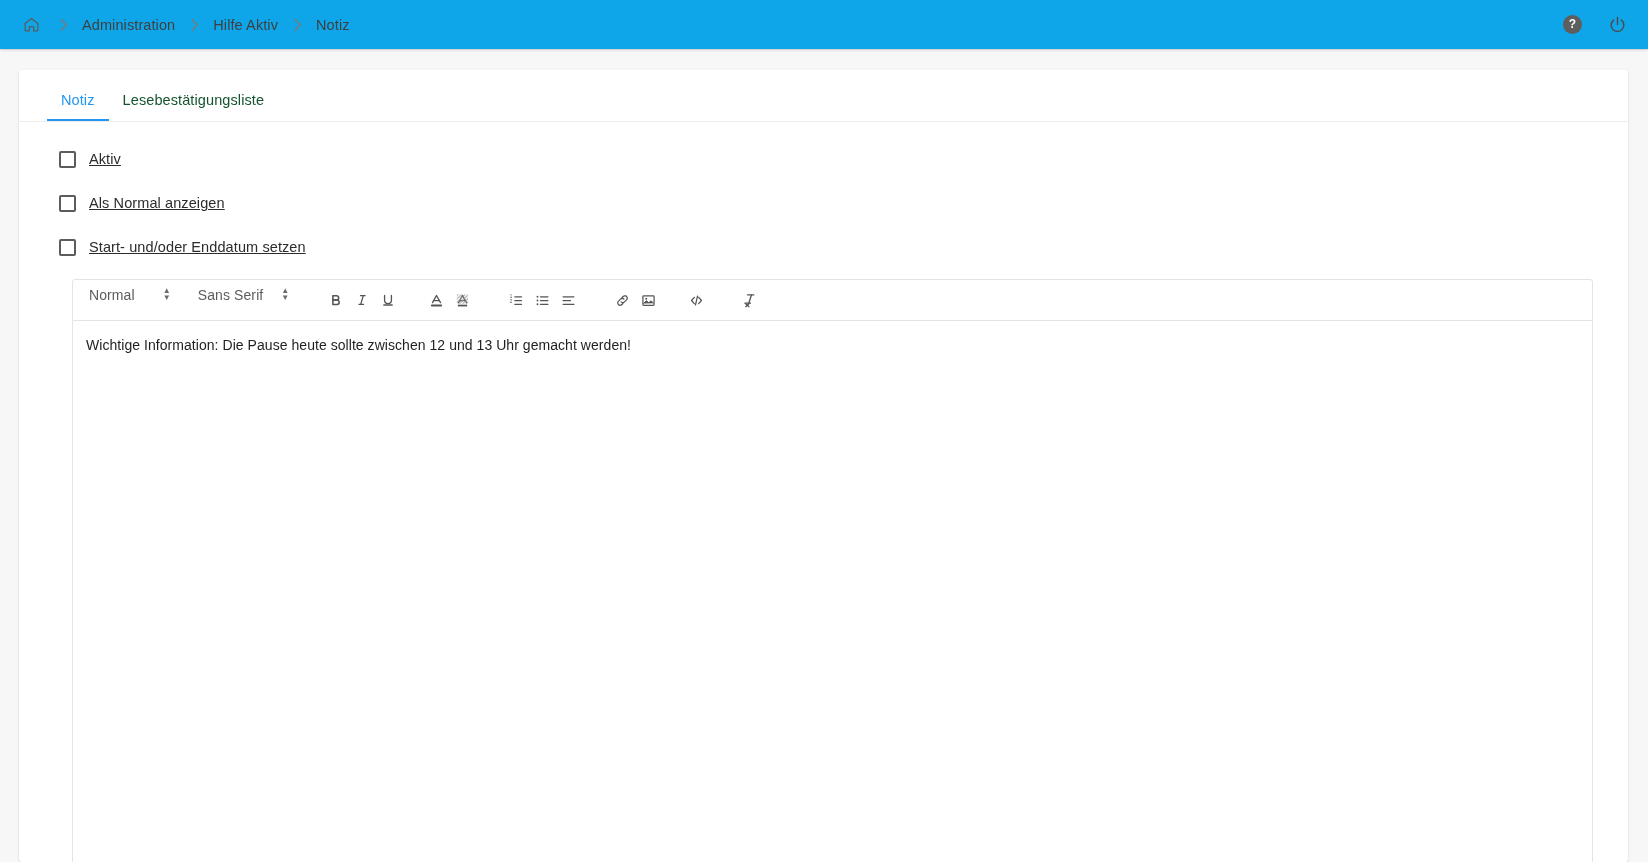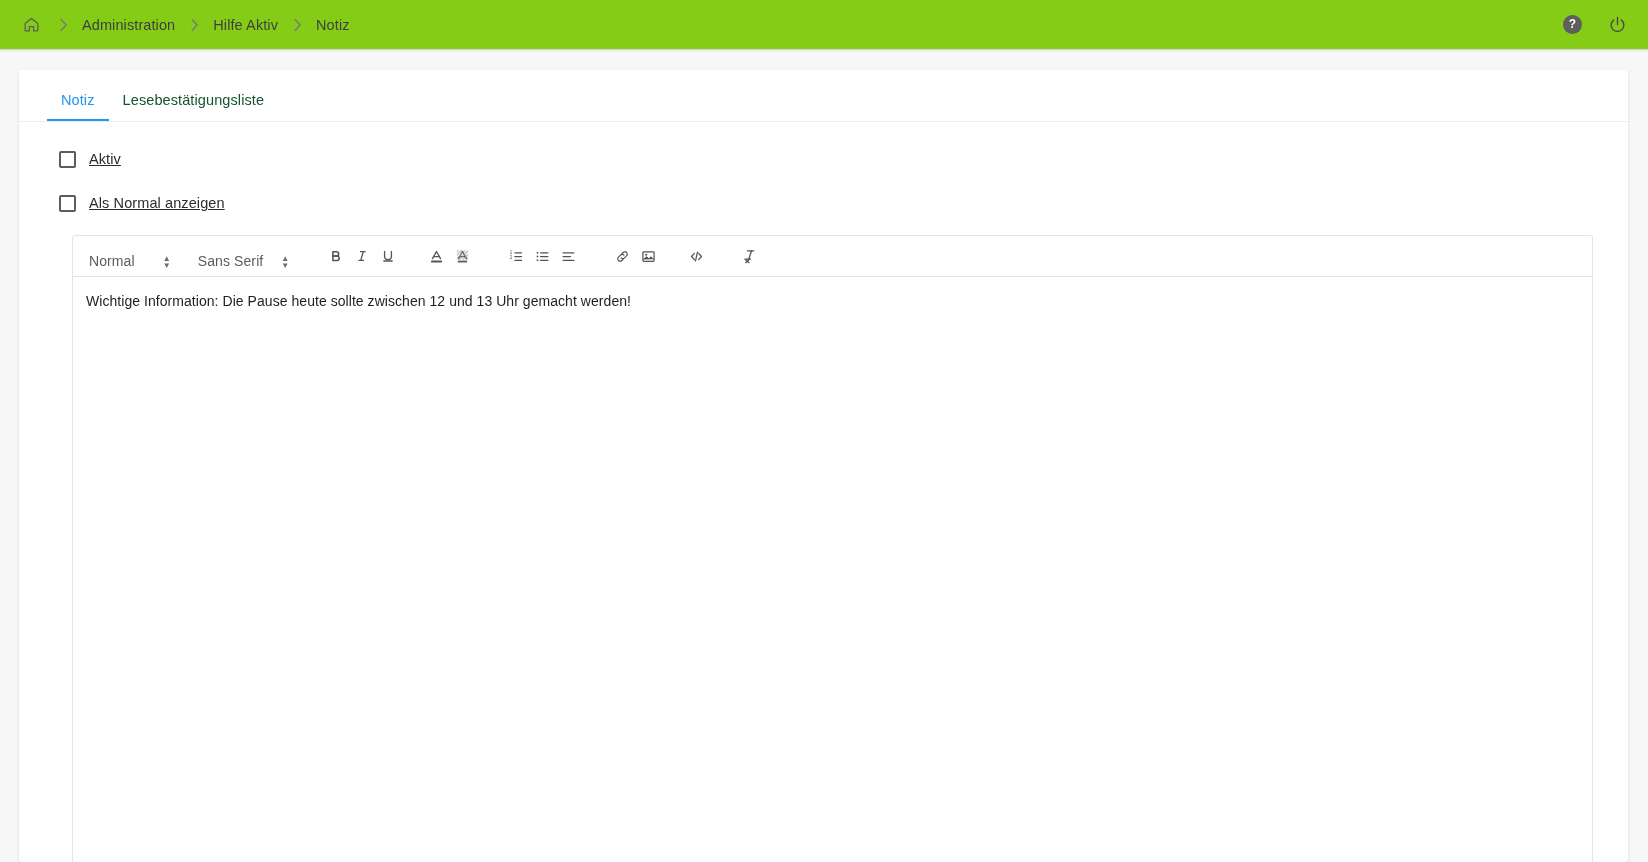--- a/index.html
+++ b/index.html
@@ -10,21 +10,21 @@
     overflow: hidden;
     background: #f7f7f8;
     font-family: "Liberation Sans", sans-serif;
     -webkit-font-smoothing: antialiased;
   }
 
   
   .appbar {
     position: relative;
     height: 49px;
-    background: #84cc16;
+    background: #0ea5e9;
     display: flex;
     align-items: center;
     padding: 0 20px 0 18px;
     box-shadow: 0 1px 3px rgba(0,0,0,.13), 0 1px 1px rgba(0,0,0,.06);
     z-index: 5;
   }
   .crumbs { display: flex; align-items: center; flex: 1 1 auto; }
   .crumb-home {
     display: inline-flex; align-items: center; justify-content: center;
     width: 26px; height: 26px; color: #5b5b5b; cursor: pointer;
@@ -115,21 +115,21 @@
     border: 1px solid #e4e4e4;
     border-radius: 3px 3px 0 0;
     height: 42px;
     display: flex;
     align-items: center;
     padding: 0 10px 0 12px;
     gap: 0;
     background: #fff;
   }
   .ql-picker {
-    display: inline-flex; align-items: flex-end;
+    display: inline-flex; align-items: flex-start;
     height: 26px; padding: 0 6px 0 4px;
     cursor: pointer; color: #5c5c5c;
     font-size: 14px; letter-spacing: .1px;
     white-space: nowrap;
   }
   .ql-picker .lbl { margin-right: 28px; }
   .ql-picker.font .lbl { margin-right: 18px; }
   .updown {
     display: inline-flex; flex-direction: column;
     align-items: center; justify-content: center;
@@ -230,20 +230,24 @@
       <label class="check-row">
         <span class="cbox"></span>
         <span class="check-label">Aktiv</span>
       </label>
 
       <label class="check-row">
         <span class="cbox"></span>
         <span class="check-label">Als Normal anzeigen</span>
       </label>
 
+      <label class="check-row">
+        <span class="cbox"></span>
+        <span class="check-label">Start- und/oder Enddatum setzen</span>
+      </label>
     </div>
 
     <div class="editor-wrap">
 
       <div class="ql-toolbar">
 
         <div class="ql-picker header">
           <span class="lbl">Normal</span>
           <span class="updown">
             <span>▲</span>

